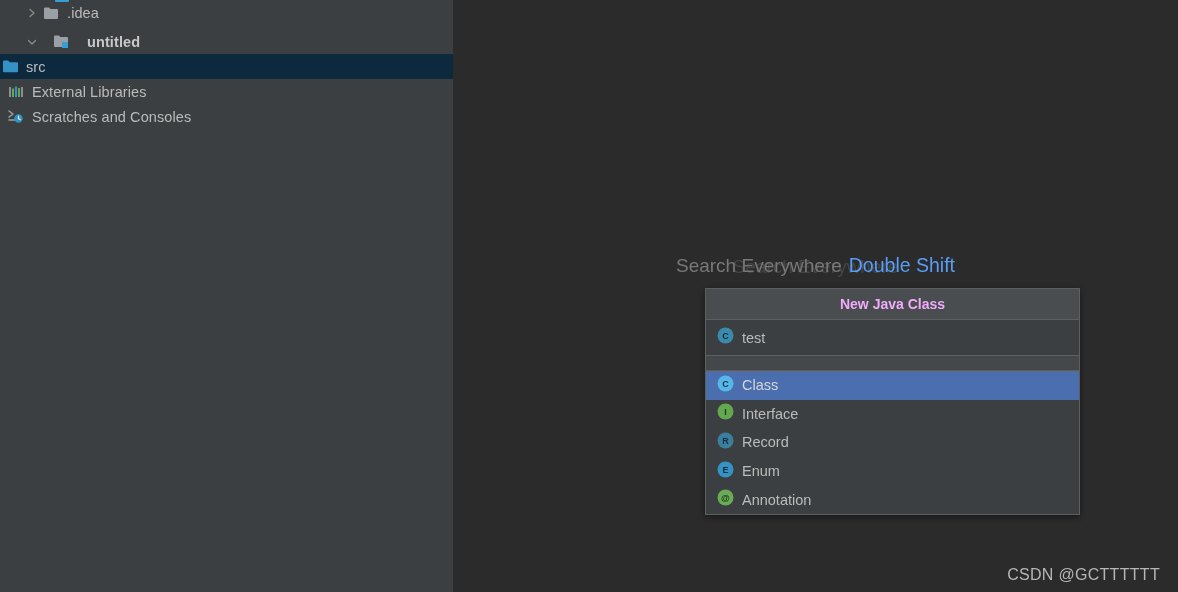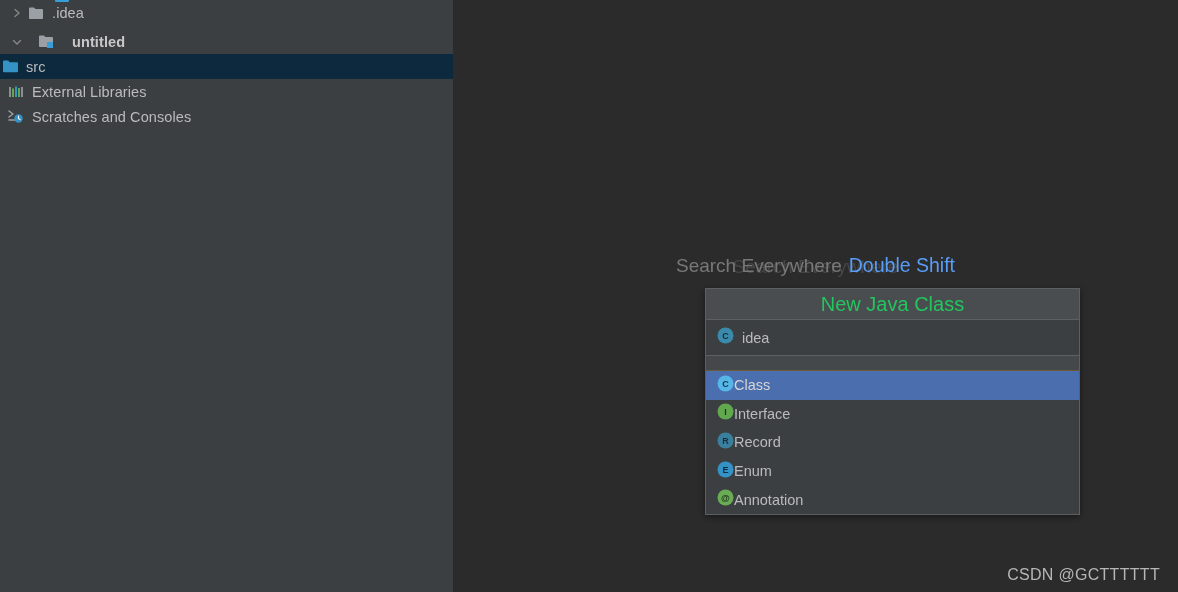--- a/index.html
+++ b/index.html
@@ -59,21 +59,21 @@
     width: 20px;
     min-width: 20px;
     height: 25px;
     display: flex;
     align-items: center;
     justify-content: center;
     margin-right: 6px;
   }
   .tree-icon svg { display: block; }
 
-  .indent-0 { padding-left: 8px; }
+  .indent-0 { padding-left: 23px; }
   .indent-2 { }
 
   
   #partial-row {
     position: absolute;
     left: 0; top: -17px;
     height: 25px;
     width: 100%;
     display: flex;
     align-items: center;
@@ -126,24 +126,25 @@
     background: #3c3f41;
     border: 1px solid #5e6060;
     box-shadow: 0 2px 6px rgba(0,0,0,0.45);
   }
 
   #popup-title {
     height: 31px;
     display: flex;
     align-items: center;
     justify-content: center;
-    font-size: 20px;
-    color: #22c55e;
+    font-size: 14px;
+    color: #f0abfc;
     background: #4a4d4f;
     border-bottom: 1px solid #5e6060;
+    font-weight: bold;
   }
 
   #name-field-row {
     height: 36px;
     display: flex;
     align-items: center;
     padding-left: 11px;
     background: #3c3f41;
     border-bottom: 1px solid #5e6060;
   }
@@ -164,20 +165,21 @@
   .kind-item {
     height: 28.6px;
     display: flex;
     align-items: center;
     padding-left: 11px;
   }
   .kind-item.selected { background: #4b6eaf; }
   .kind-label {
     font-size: 14.5px;
     color: #bbbbbb;
+    margin-left: 8px;
   }
   .kind-item.selected .kind-label { color: #d6d6d6; }
 
   .badge { display: block; }
 
   
   #watermark {
     position: absolute;
     right: 18px;
     bottom: 8px;
@@ -283,21 +285,21 @@
 
     <div id="popup-title">New Java Class</div>
 
     <div id="name-field-row">
       <span class="badge">
         <svg width="17" height="17" viewBox="0 0 17 17">
           <circle cx="8.5" cy="8.5" r="8" fill="#3b8aab"></circle>
           <text x="8.5" y="12" font-family="Liberation Sans, sans-serif" font-size="9" font-weight="bold" fill="#0f2d3a" text-anchor="middle">C</text>
         </svg>
       </span>
-      <span id="name-field-value">idea</span>
+      <span id="name-field-value">test</span>
     </div>
 
     <div id="separator-row"></div>
 
     <div class="kind-list">
 
       <div class="kind-item selected">
         <span class="badge">
           <svg width="17" height="17" viewBox="0 0 17 17">
             <circle cx="8.5" cy="8.5" r="8" fill="#56b6e8"></circle>

